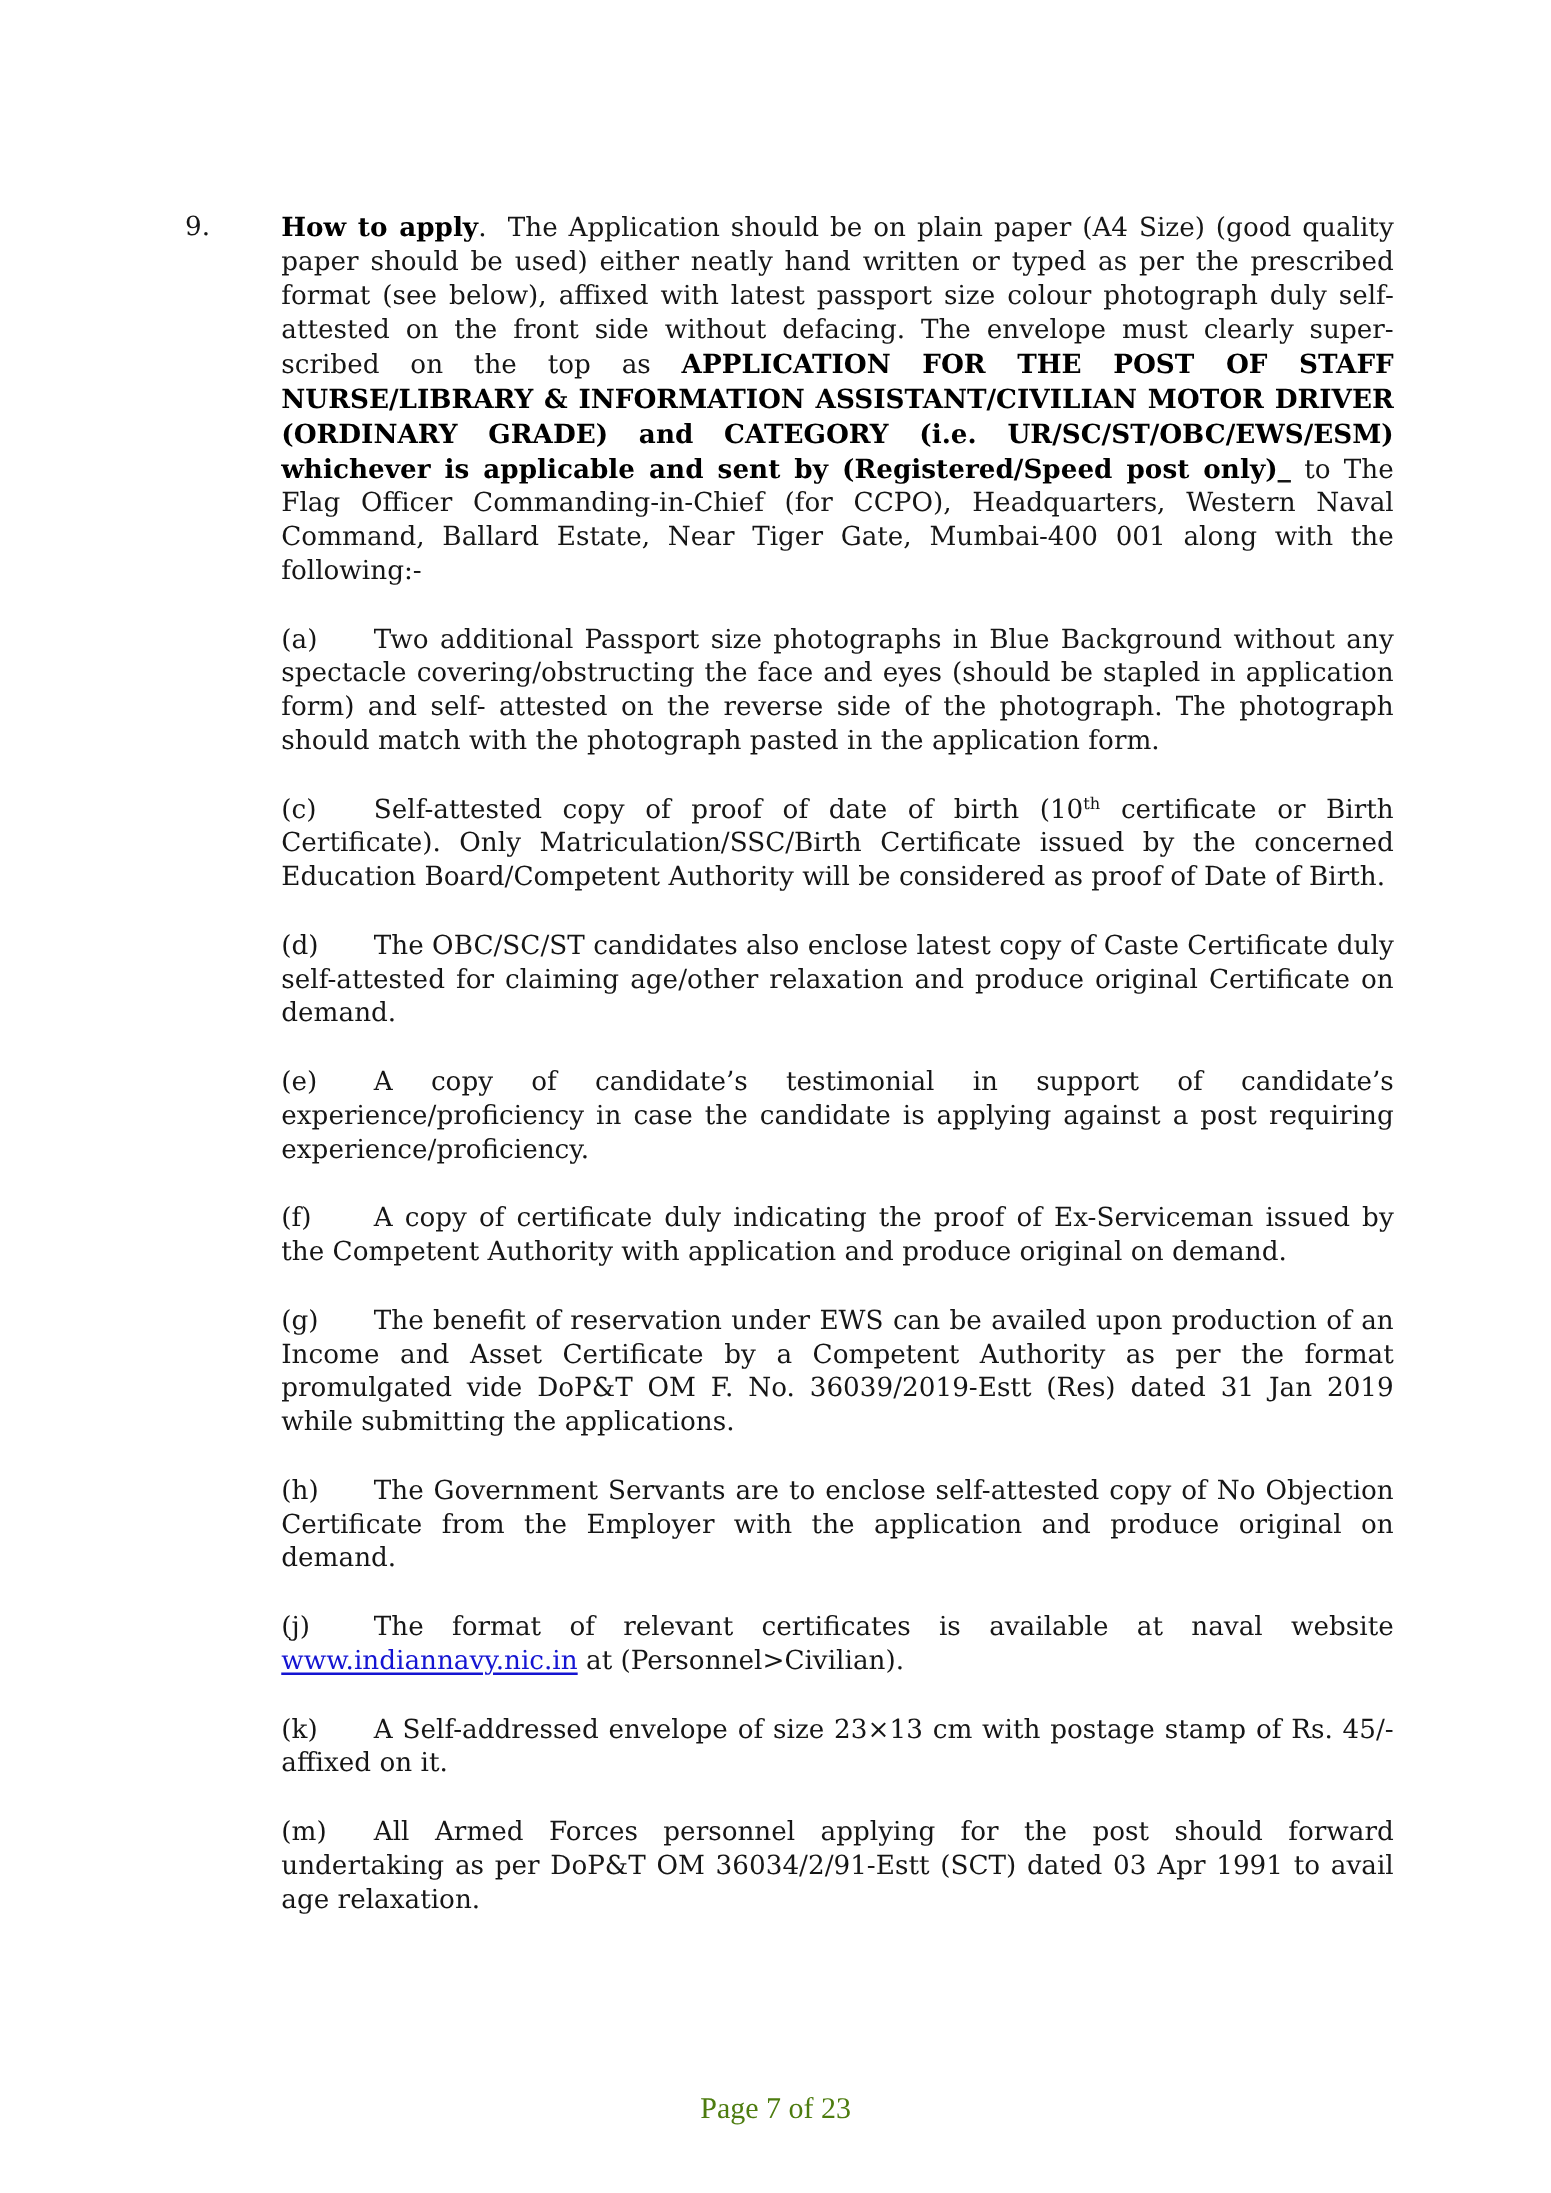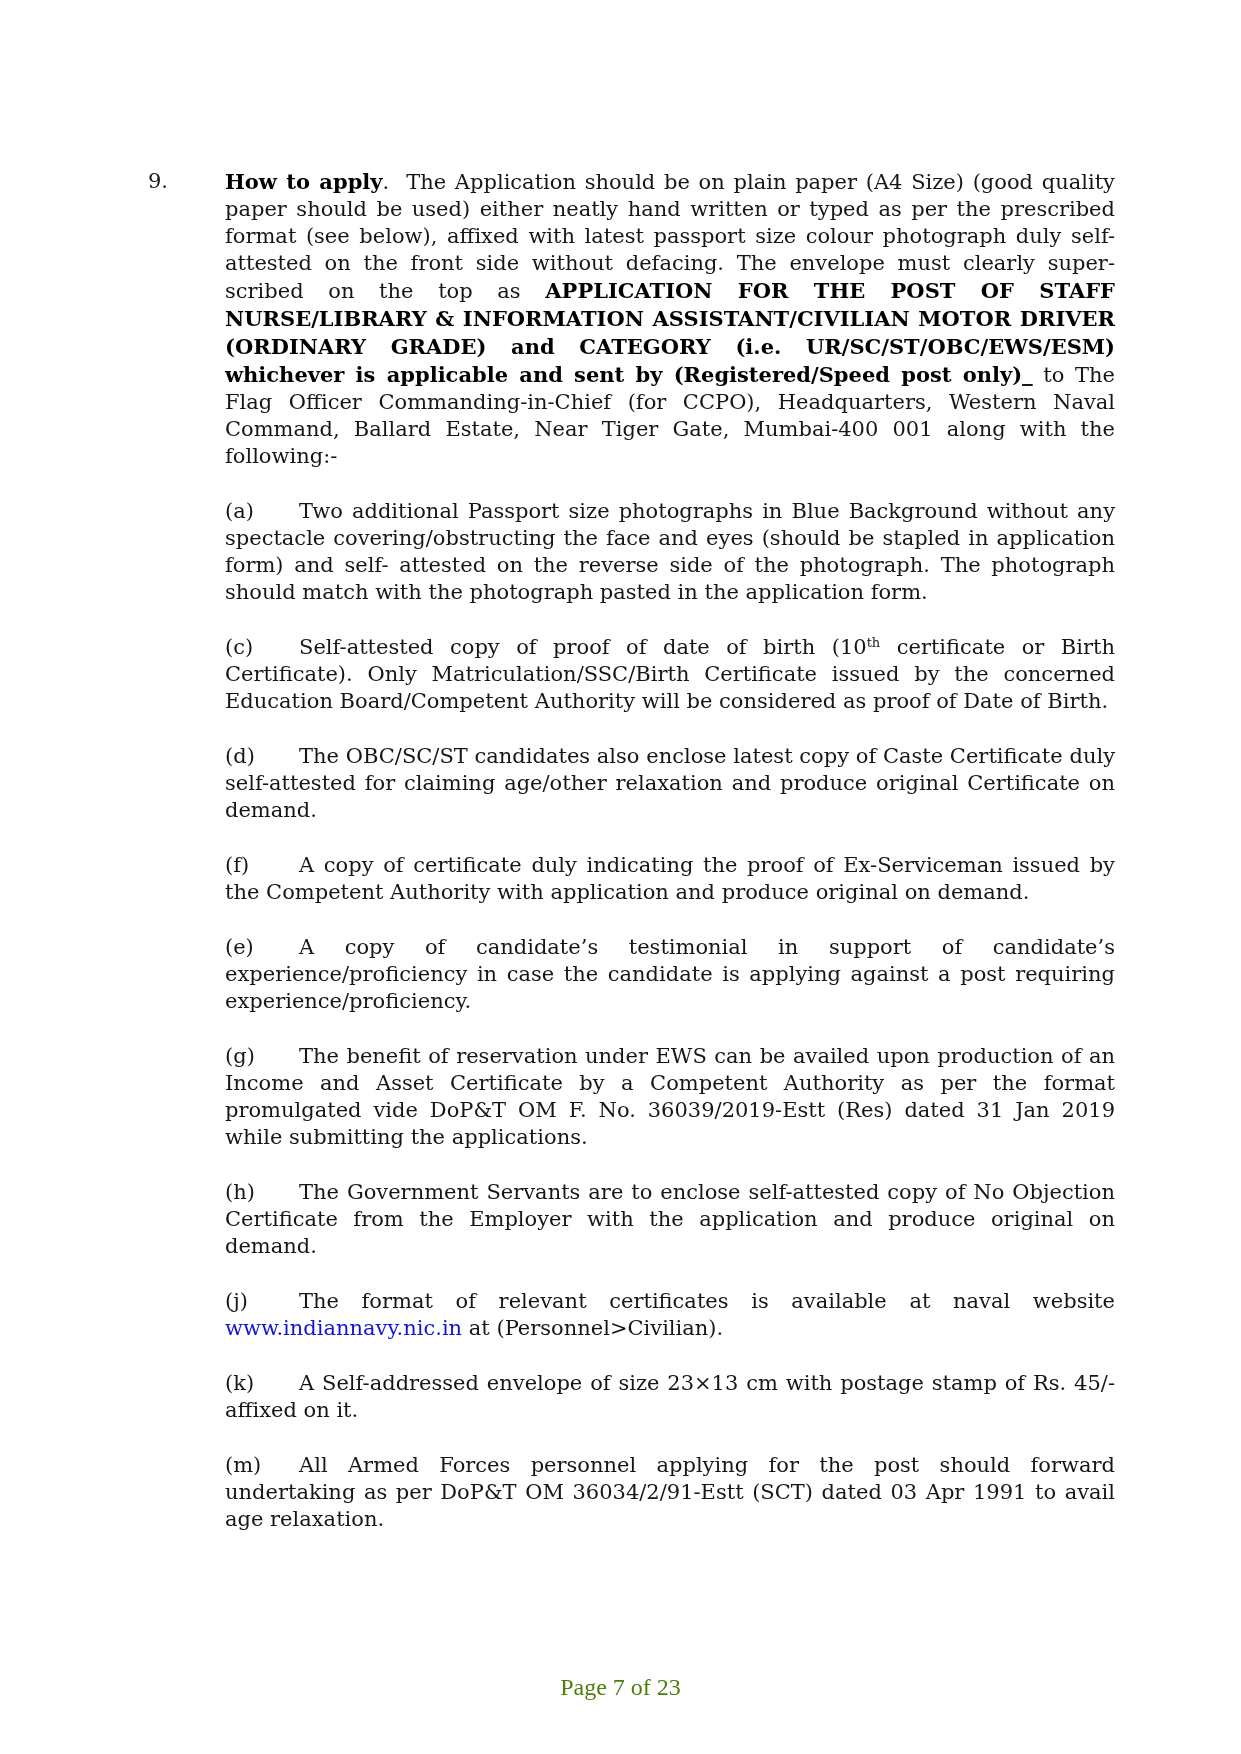--- a/index.html
+++ b/index.html
@@ -29,21 +29,21 @@
     position:absolute;
     left:-77px;
     top:0;
   }
   .u { text-underline-offset:3px; padding-right:5px; }
   .uspace { text-decoration:underline; }
   b, .b { font-weight:bold; color:#000; }
   .intro-start { margin-left:12px;margin-top:31px; }
   .ilabel { display:inline-block; width:74px; }
   sup { font-size:13px; line-height:0; vertical-align:7px; }
-  .link { color:#1414d2; text-underline-offset:3px; cursor:pointer; }
+  .link { color:#1414d2; text-decoration:underline; text-underline-offset:3px; cursor:pointer; }
   .footer {
     position:absolute;
     left:0;
     width:100%;
     top:1672px;
     text-align:center;
     font-family:"Liberation Serif",serif;
     font-size:24px;
     line-height:30px;
     color:#4d7c0f;
@@ -66,25 +66,25 @@
 
     <p class="para">
       <span class="ilabel">(c)</span><span>Self-attested copy of proof of date of birth (10</span><sup>th</sup><span> certificate or Birth Certificate). Only Matriculation/SSC/Birth Certificate issued by the concerned Education Board/Competent Authority will be considered as proof of Date of Birth.</span>
     </p>
 
     <p class="para">
       <span class="ilabel">(d)</span><span>The OBC/SC/ST candidates also enclose latest copy of Caste Certificate duly self-attested for claiming age/other relaxation and produce original Certificate on demand.</span>
     </p>
 
     <p class="para">
-      <span class="ilabel">(f)</span><span>A copy of certificate duly indicating the proof of Ex-Serviceman issued by the Competent Authority with application and produce original on demand.</span>
+      <span class="ilabel">(e)</span><span>A copy of candidate’s testimonial in support of candidate’s experience/proficiency in case the candidate is applying against a post requiring experience/proficiency.</span>
     </p>
 
     <p class="para">
-      <span class="ilabel">(e)</span><span>A copy of candidate’s testimonial in support of candidate’s experience/proficiency in case the candidate is applying against a post requiring experience/proficiency.</span>
+      <span class="ilabel">(f)</span><span>A copy of certificate duly indicating the proof of Ex-Serviceman issued by the Competent Authority with application and produce original on demand.</span>
     </p>
 
     <p class="para">
       <span class="ilabel">(g)</span><span>The benefit of reservation under EWS can be availed upon production of an Income and Asset Certificate by a Competent Authority as per the format promulgated vide DoP&amp;T OM F. No. 36039/2019-Estt (Res) dated 31 Jan 2019 while submitting the applications.</span>
     </p>
 
     <p class="para">
       <span class="ilabel">(h)</span><span>The Government Servants are to enclose self-attested copy of No Objection Certificate from the Employer with the application and produce original on demand.</span>
     </p>
 

